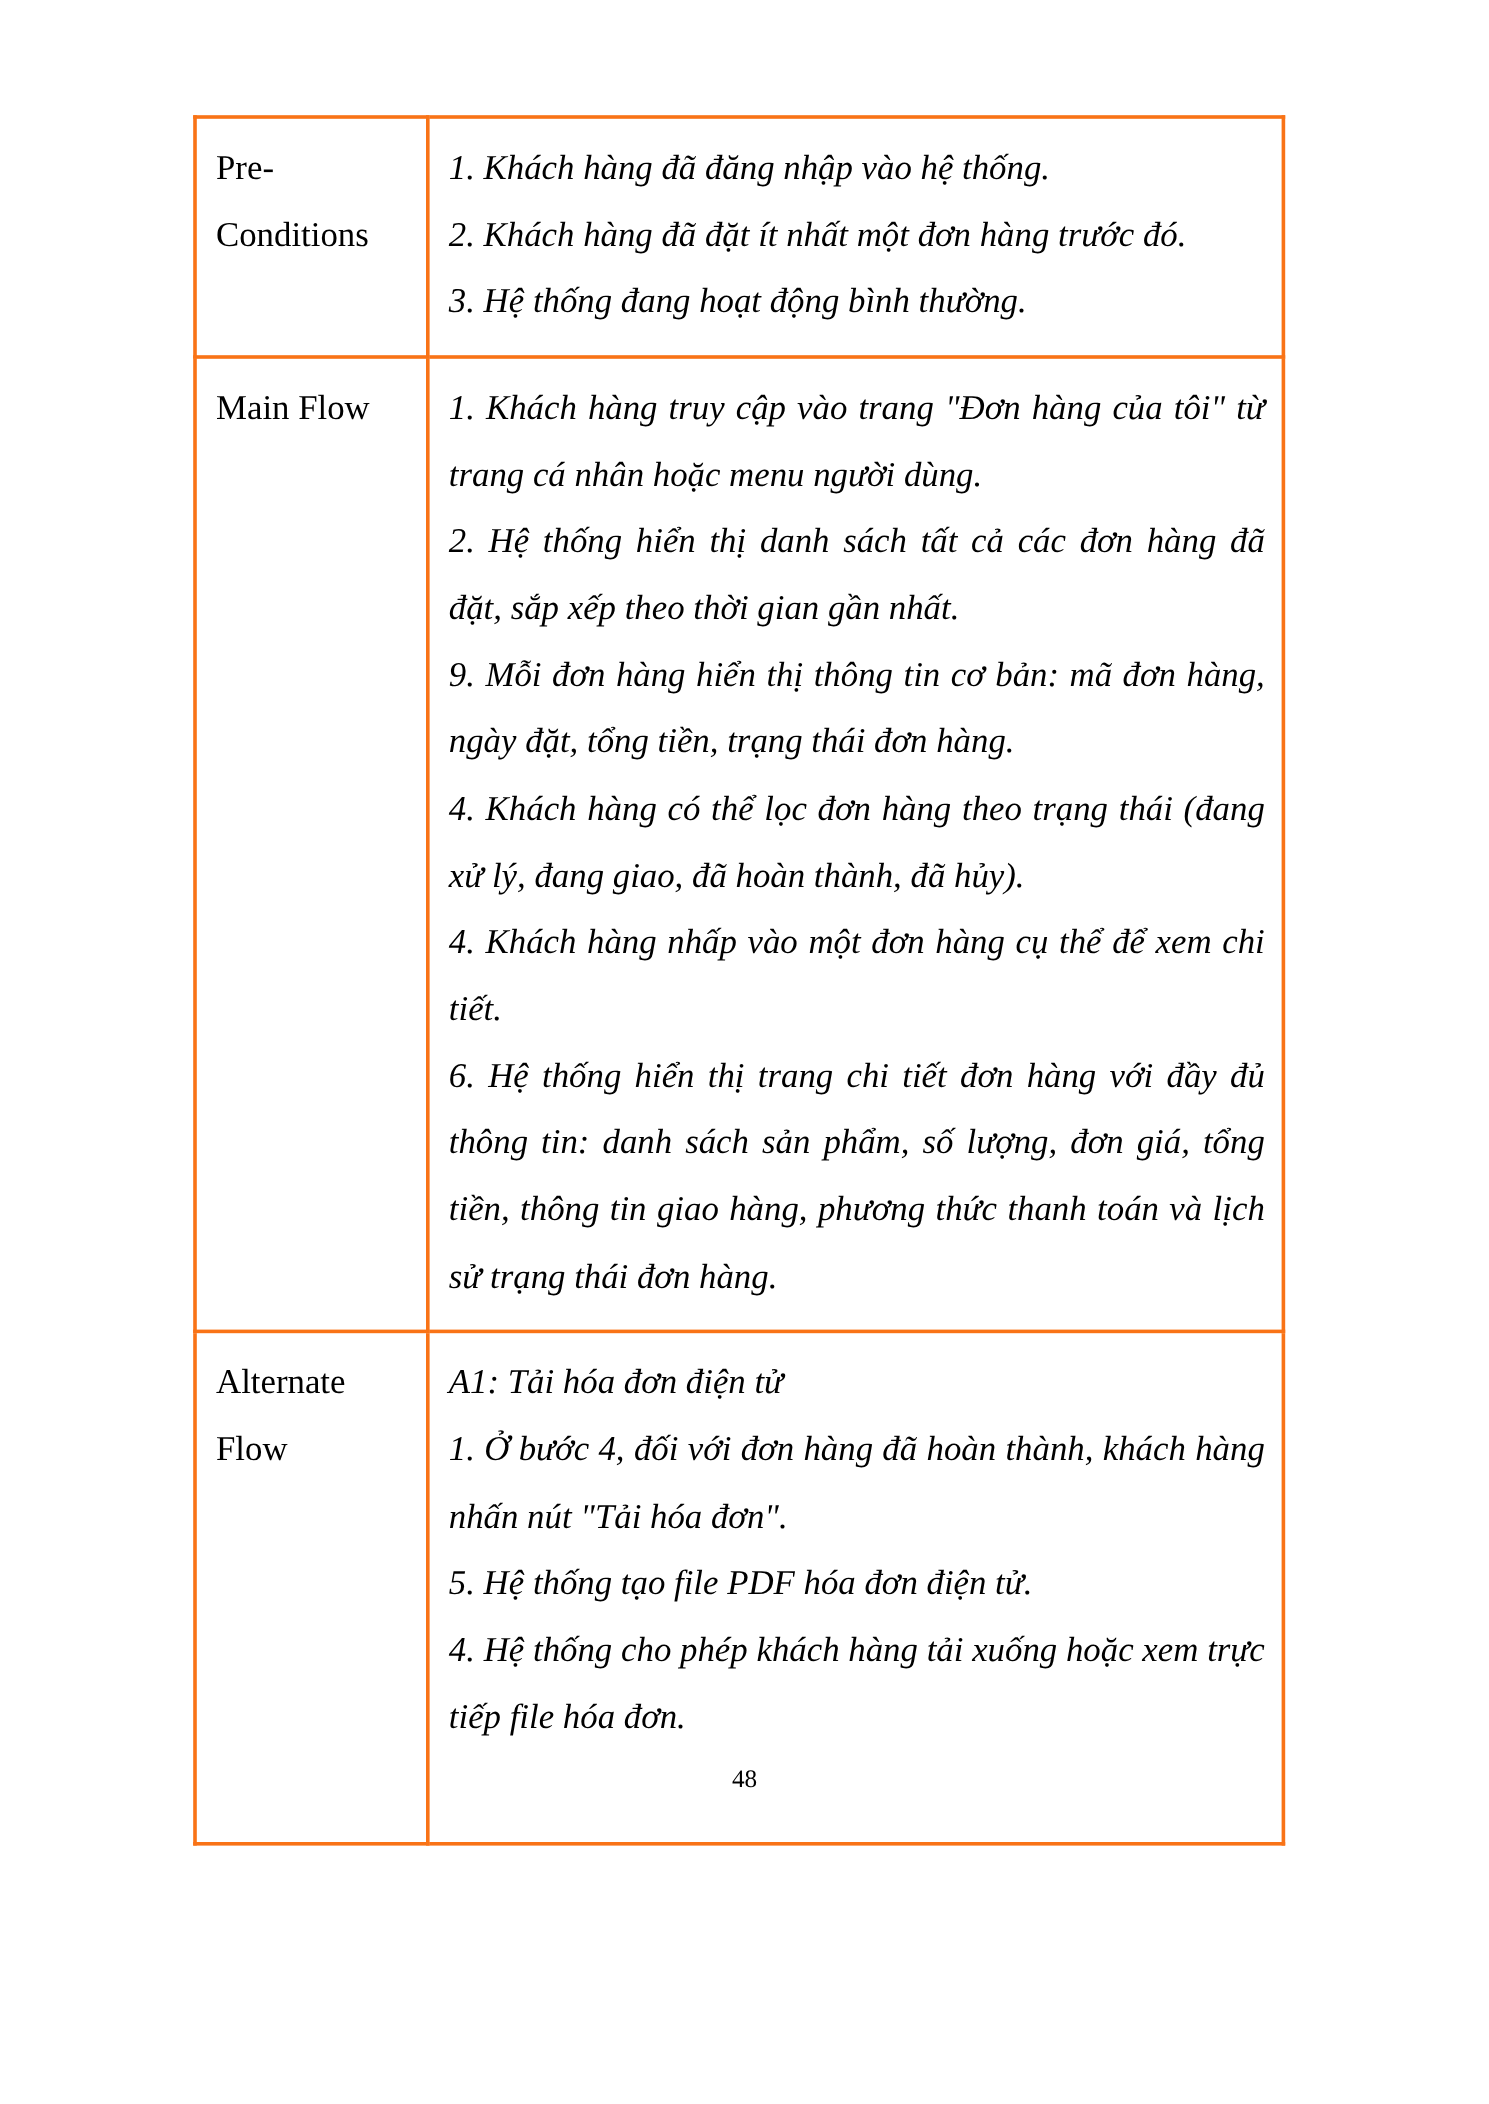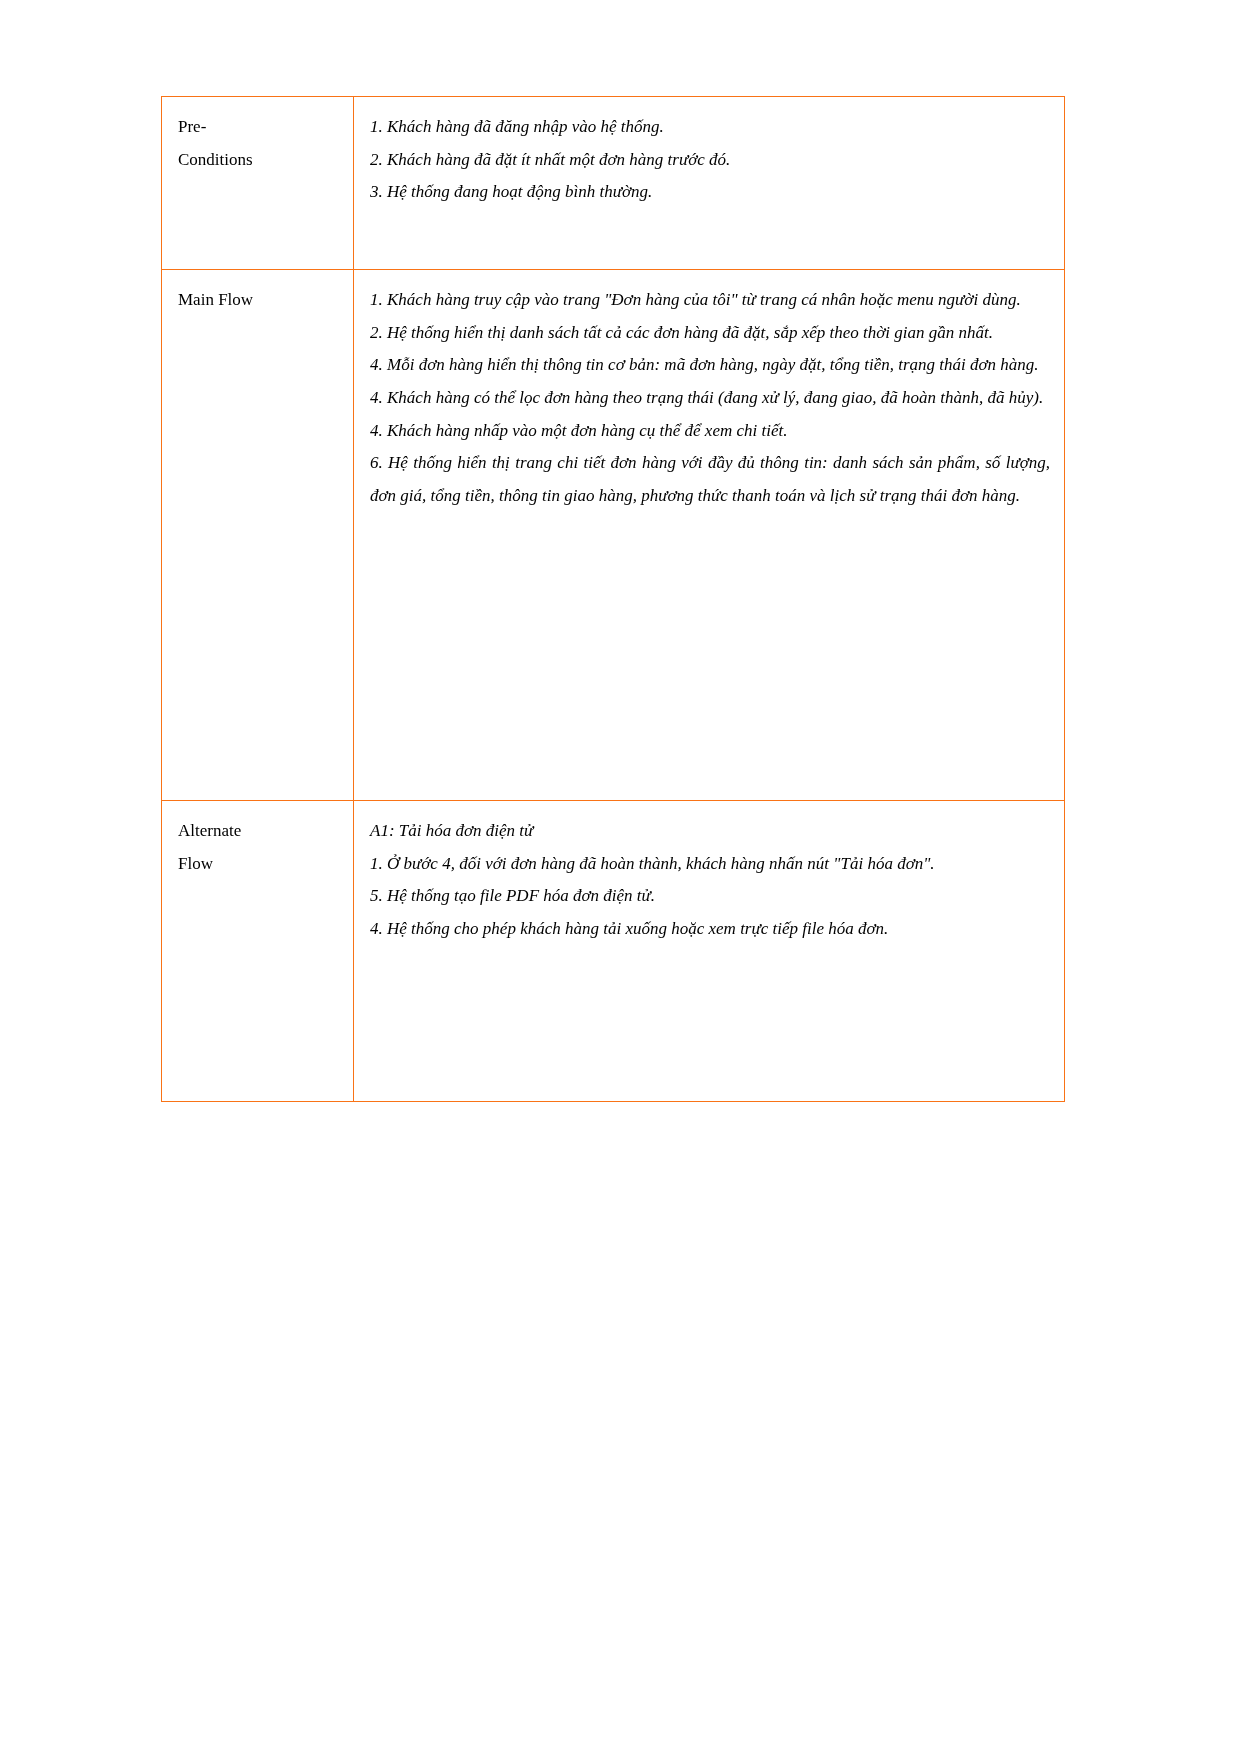--- a/index.html
+++ b/index.html
@@ -28,24 +28,24 @@
   .uc-table {
     position: absolute;
     left: 161px;
     top: 96px;
     width: 843px;
     border-collapse: collapse;
     table-layout: fixed;
   }
 
   .uc-table td {
-    border: 1px solid #f97316;
+    border: 3px solid #f97316;
     vertical-align: top;
     padding: 14px 12px 16px 14px;
-    font-size: 17px;
+    font-size: 29px;
     line-height: 1.92;
     font-weight: 400;
   }
 
   td.col-label {
     width: 163px;
     padding-left: 16px;
   }
 
   td.col-body {
@@ -112,21 +112,21 @@
       </tr>
 
 
       <tr class="row-main">
         <td class="col-label">
           <span class="label-line">Main Flow</span>
         </td>
         <td class="col-body just">
           <p class="body-line">1. Khách hàng truy cập vào trang "Đơn hàng của tôi" từ trang cá nhân hoặc menu người dùng.</p>
           <p class="body-line">2. Hệ thống hiển thị danh sách tất cả các đơn hàng đã đặt, sắp xếp theo thời gian gần nhất.</p>
-          <p class="body-line">4. Mỗi đơn hàng hiển thị thông tin cơ bản: mã đơn hàng, ngày đặt, tổng tiền, trạng thái đơn hàng.</p>
+          <p class="body-line">9. Mỗi đơn hàng hiển thị thông tin cơ bản: mã đơn hàng, ngày đặt, tổng tiền, trạng thái đơn hàng.</p>
           <p class="body-line">4. Khách hàng có thể lọc đơn hàng theo trạng thái (đang xử lý, đang giao, đã hoàn thành, đã hủy).</p>
           <p class="body-line">4. Khách hàng nhấp vào một đơn hàng cụ thể để xem chi tiết.</p>
           <p class="body-line">6. Hệ thống hiển thị trang chi tiết đơn hàng với đầy đủ thông tin: danh sách sản phẩm, số lượng, đơn giá, tổng tiền, thông tin giao hàng, phương thức thanh toán và lịch sử trạng thái đơn hàng.</p>
         </td>
       </tr>
 
       <tr class="row-alt">
         <td class="col-label">
           <span class="label-line">Alternate</span>
           <span class="label-line">Flow</span>
@@ -136,14 +136,15 @@
           <p class="body-line">1. Ở bước 4, đối với đơn hàng đã hoàn thành, khách hàng nhấn nút "Tải hóa đơn".</p>
           <p class="body-line">5. Hệ thống tạo file PDF hóa đơn điện tử.</p>
           <p class="body-line">4. Hệ thống cho phép khách hàng tải xuống hoặc xem trực tiếp file hóa đơn.</p>
           <span class="pad-bottom"></span>
         </td>
       </tr>
 
     </tbody>
   </table>
 
+  <div class="page-number">48</div>
 
 </div>
 
 </body></html>

